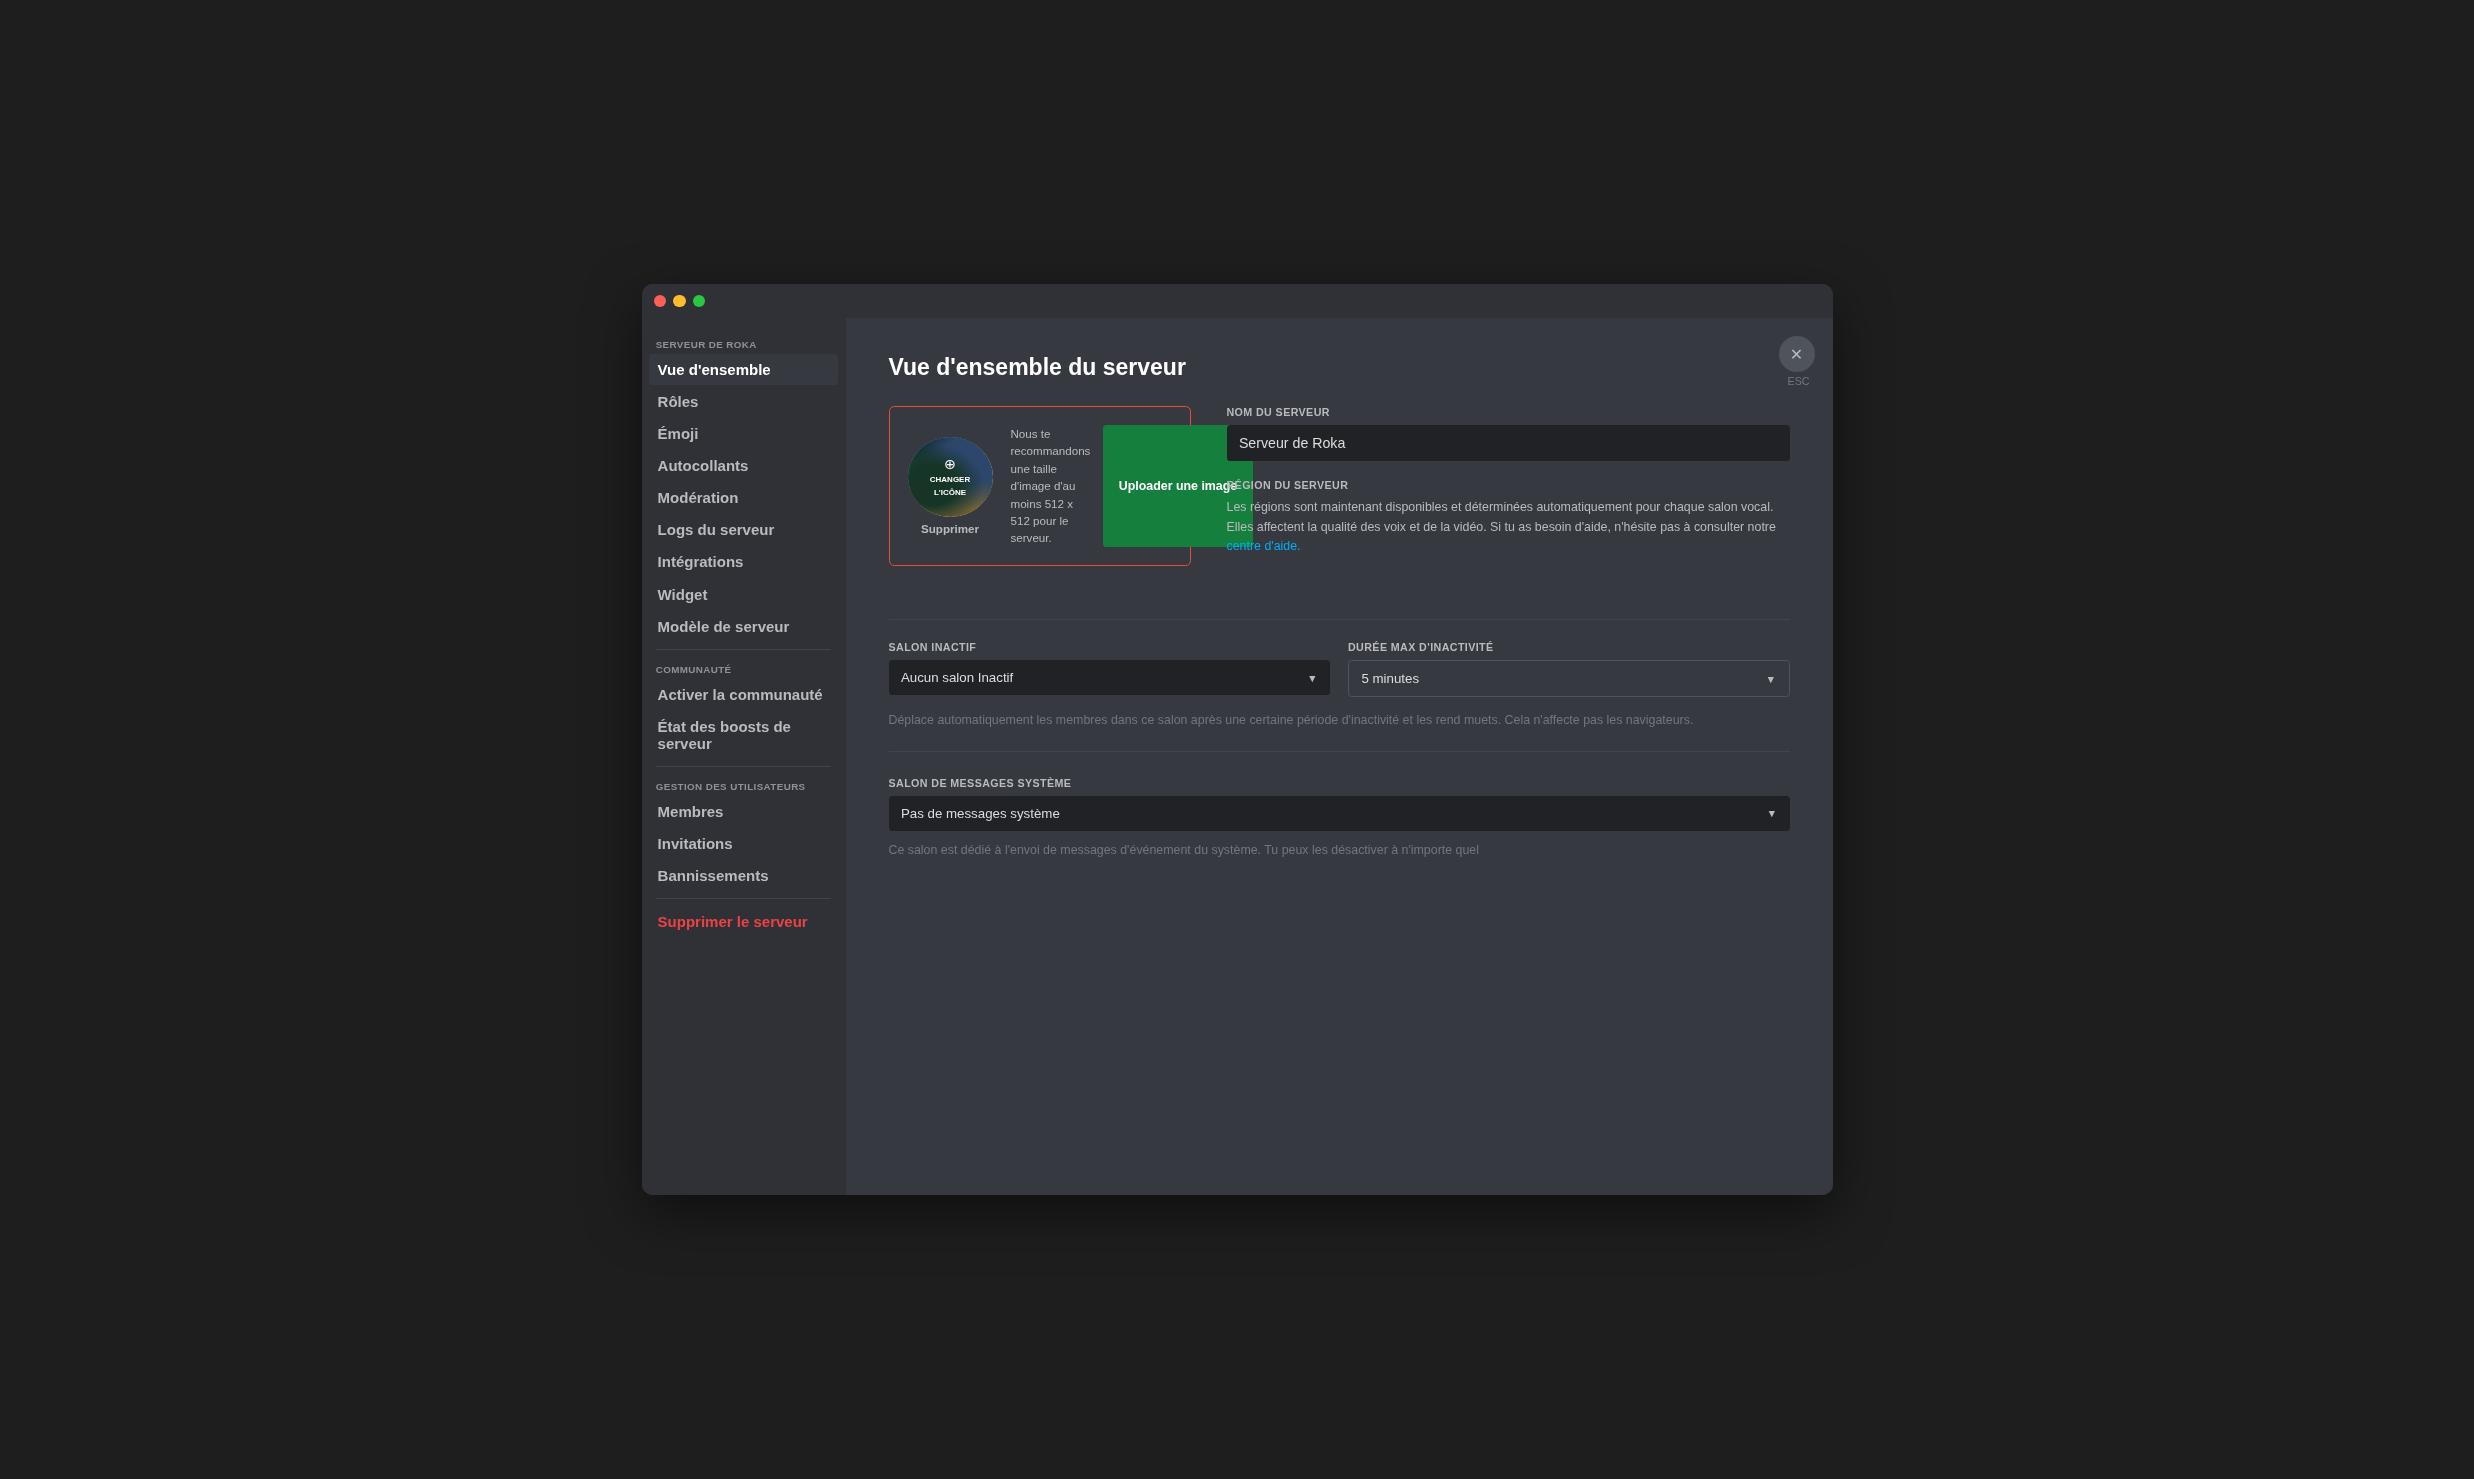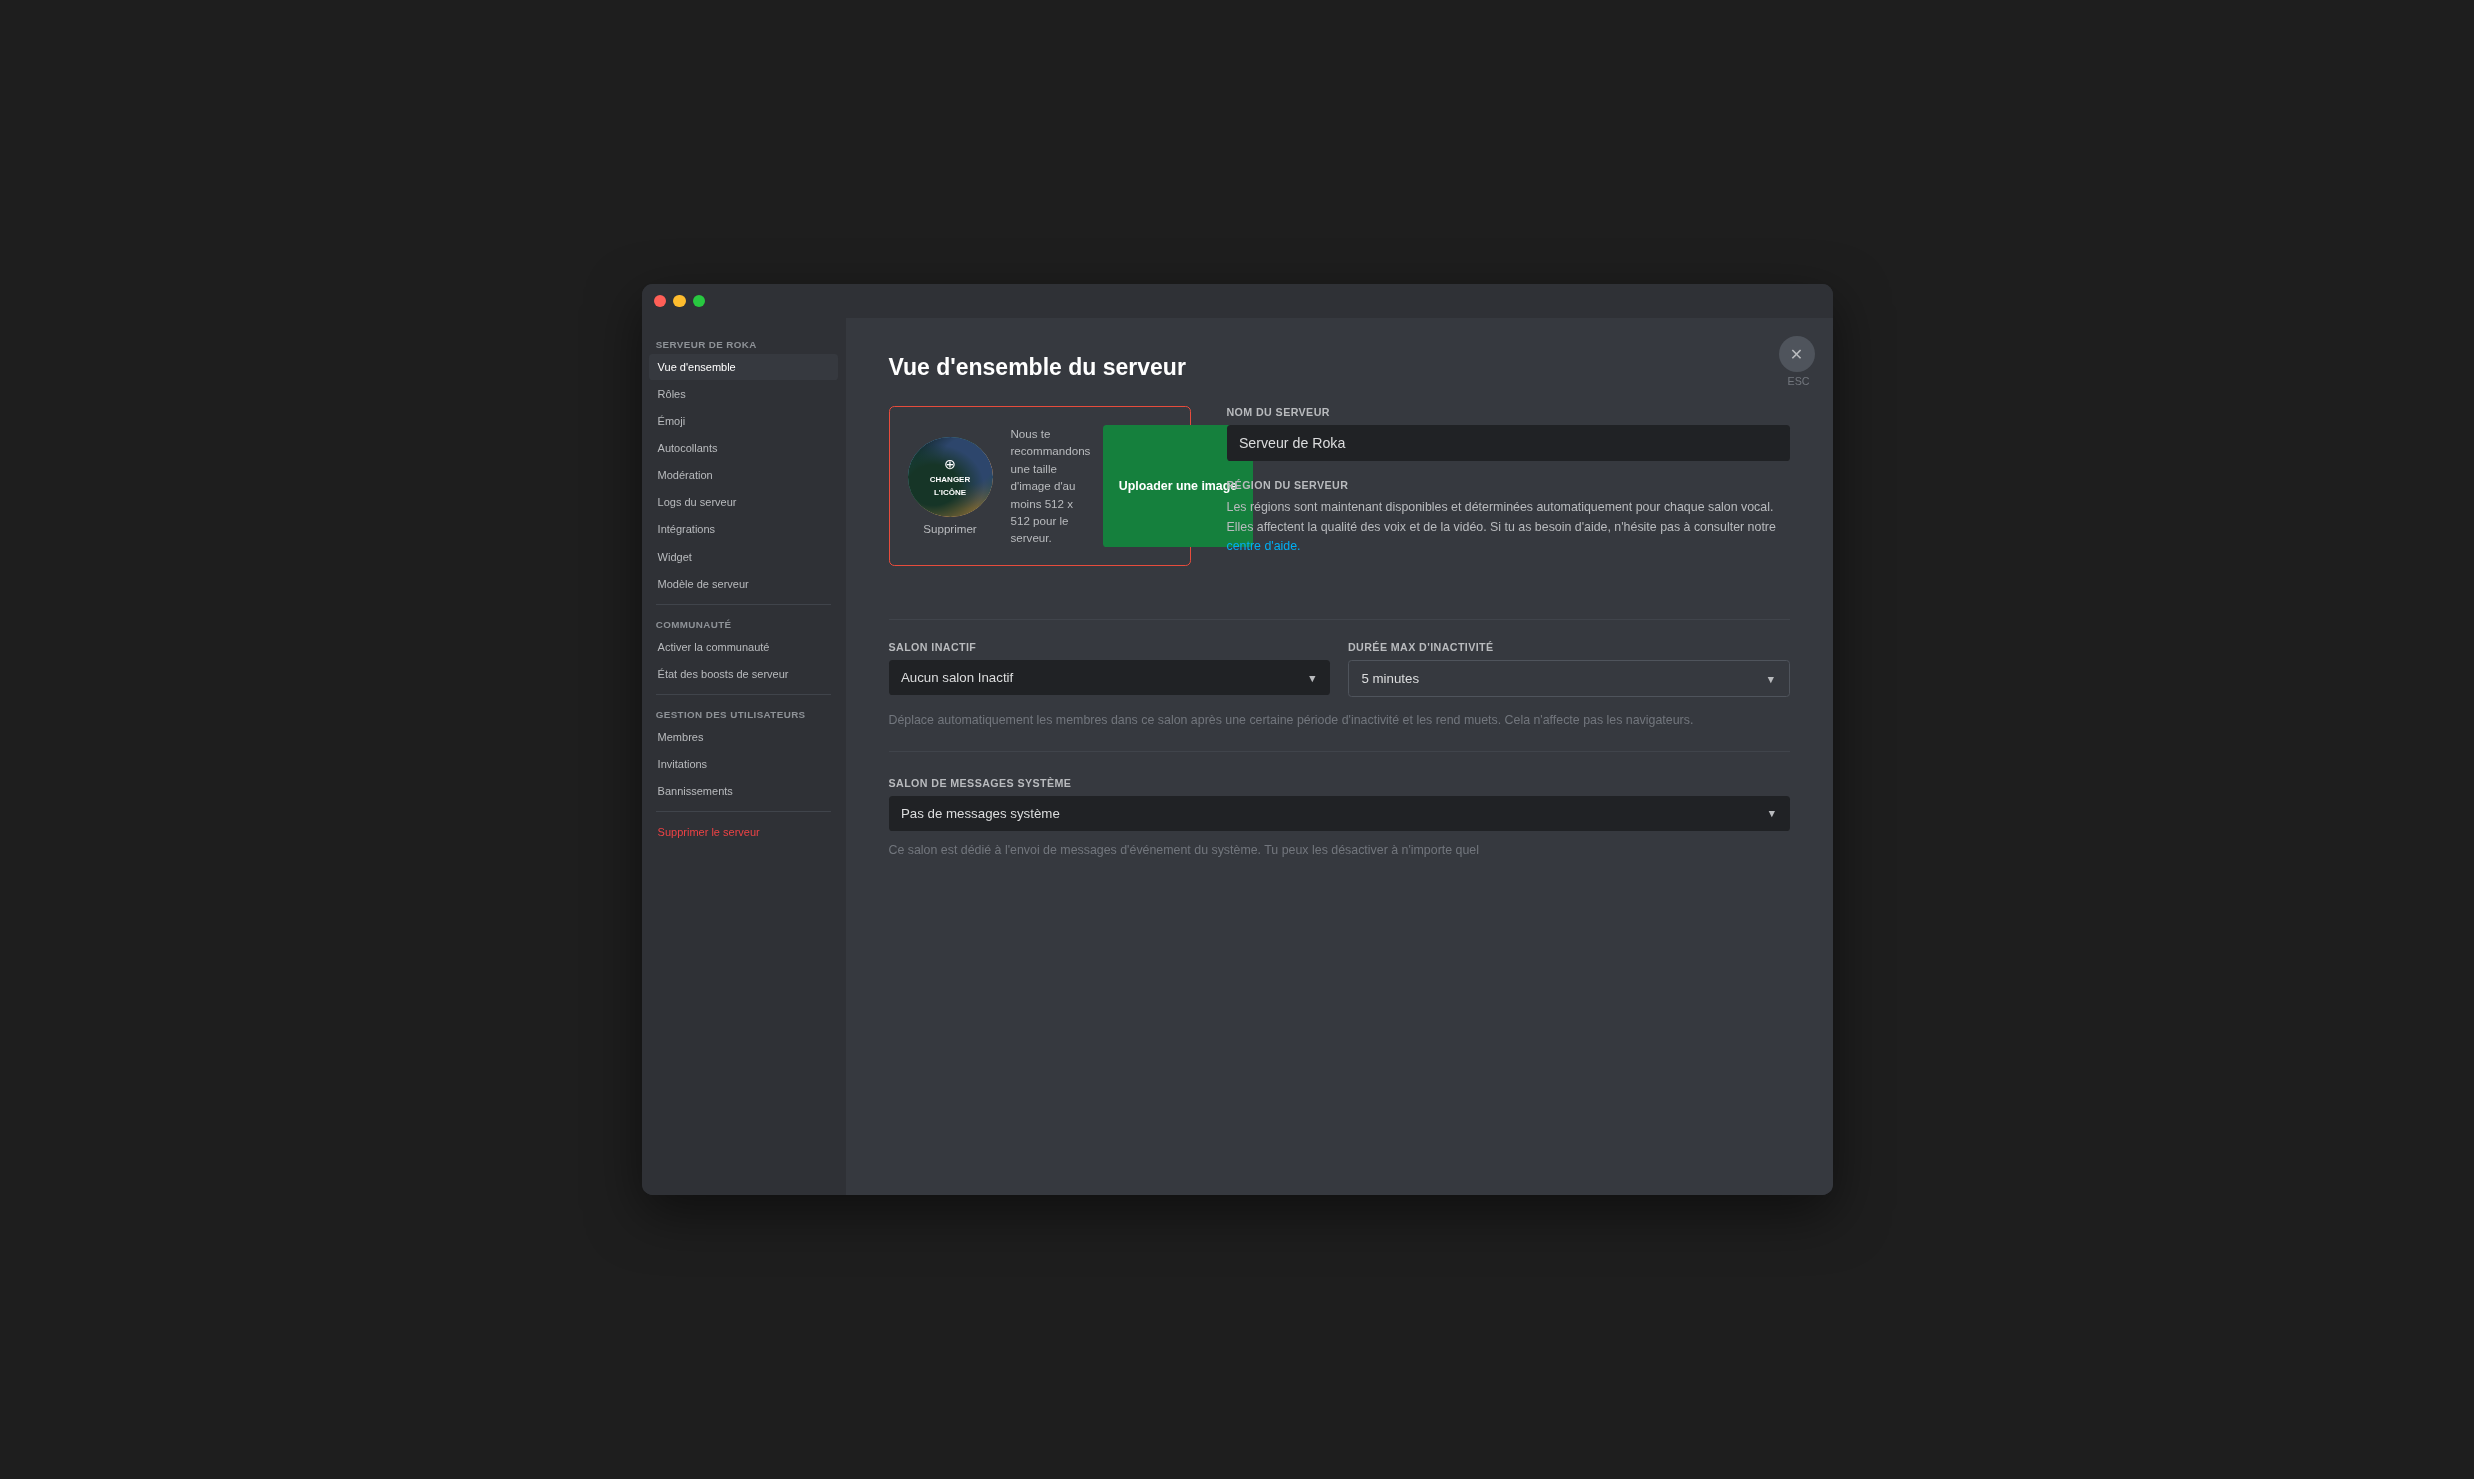--- a/index.html
+++ b/index.html
@@ -62,22 +62,22 @@
       padding: 7.1px 7.1px 3.6px 7.1px;
       letter-spacing: 0.4px;
     }
     .sidebar-item {
       display: flex;
       align-items: flex-start;
       padding: 7.1px 9px;
       border-radius: 3.6px;
       cursor: pointer;
       color: #b9bbbe;
-      font-size: 11px;
-      font-weight: 400;
+      font-size: 15px;
+      font-weight: 700;
       margin-bottom: 0.9px;
     }
     .sidebar-item.active {
       background: #36393f;
       color: #ffffff;
     }
     .sidebar-item.danger {
       color: #ed4245;
     }
     .sidebar-divider {
@@ -151,20 +151,21 @@
     }
     .server-icon-overlay-icon {
       font-size: 14.2px;
       color: #fff;
     }
     .server-icon-label {
       font-size: 11.6px;
       color: #b9bbbe;
       margin-top: 5.3px;
       text-align: center;
+      font-weight: bold;
     }
     .icon-hint-text {
       font-size: 11.6px;
       color: #b9bbbe;
       line-height: 1.5;
       flex: 1;
     }
     
     .top-row {
       display: flex;

